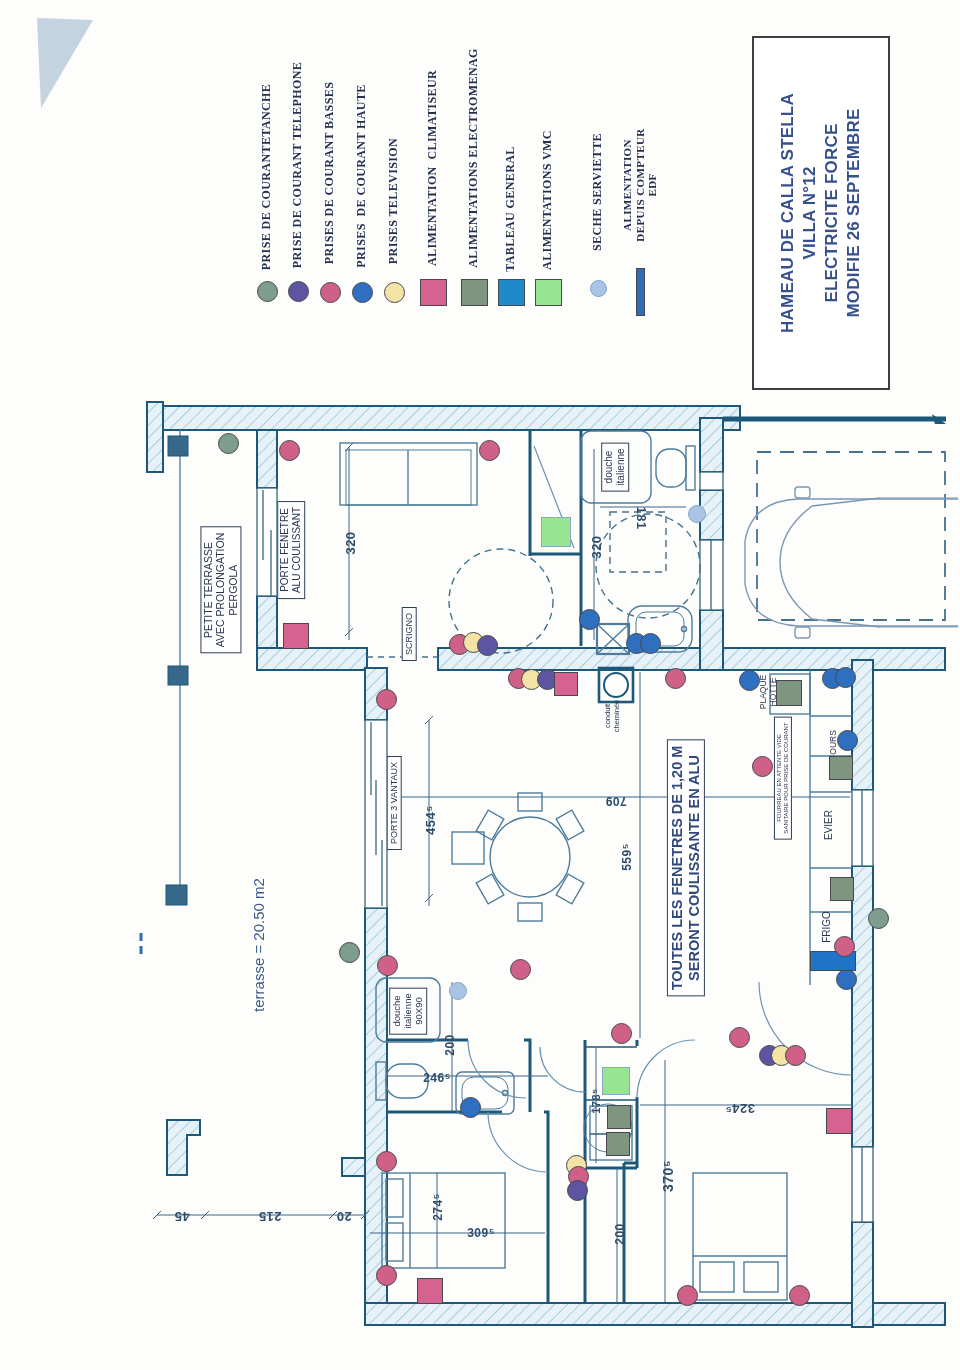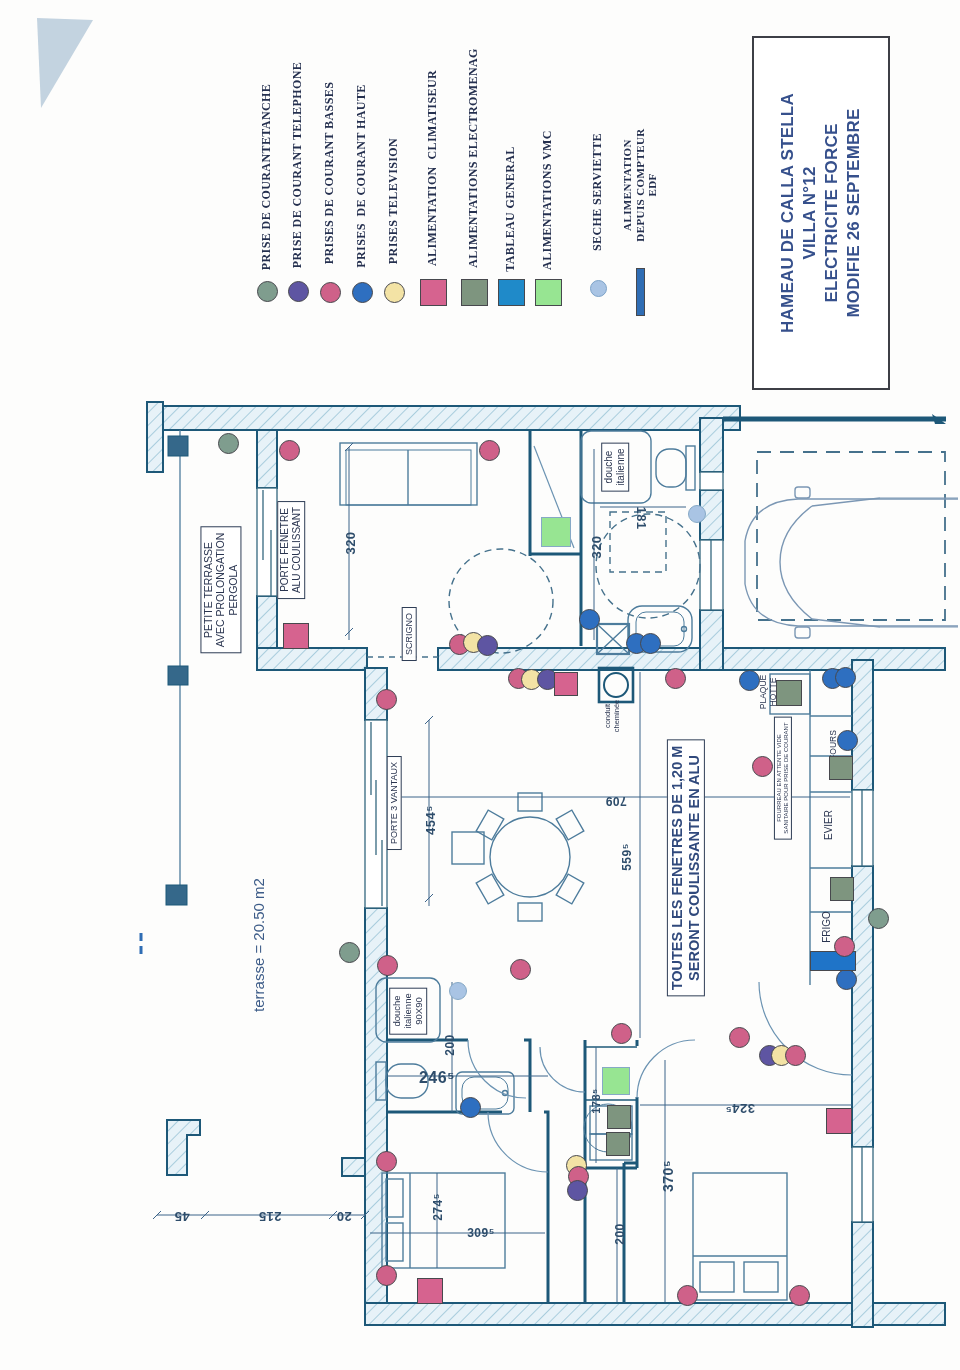--- a/index.html
+++ b/index.html
@@ -262,21 +262,21 @@
 SANITAIRE POUR PRISE DE COURANT</div>
       <div class="plabel" style="left: 833px; top: 745px; font-size: 8.5px; transform: translate(-50%, -50%) rotate(-90deg);">FOURS</div>
       <div class="plabel" style="left: 829px; top: 825px; font-size: 10px; transform: translate(-50%, -50%) rotate(-90deg);">EVIER</div>
       <div class="plabel" style="left: 827px; top: 927px; font-size: 10px; transform: translate(-50%, -50%) rotate(-90deg);">FRIGO</div>
       <div class="plabel dim" style="left: 616px; top: 801px; font-size: 12px; transform: translate(-50%, -50%) rotate(180deg);">709</div>
       <div class="plabel dim" style="left: 627px; top: 857px; font-size: 12px; transform: translate(-50%, -50%) rotate(-90deg);">559⁵</div>
       <div class="plabel boxed" style="left: 408px; top: 1011px; font-size: 9.5px; transform: translate(-50%, -50%) rotate(-90deg);">douche
 italienne
 90X90</div>
       <div class="plabel dim" style="left: 450px; top: 1045px; font-size: 12px; transform: translate(-50%, -50%) rotate(-90deg);">200</div>
-      <div class="plabel dim" style="left: 437px; top: 1078px; font-size: 16px; transform: translate(-50%, -50%) rotate(0deg);">246⁵</div>
+      <div class="plabel dim" style="left: 437px; top: 1078px; font-size: 12px; transform: translate(-50%, -50%) rotate(0deg);">246⁵</div>
       <div class="plabel dim" style="left: 438px; top: 1207px; font-size: 12px; transform: translate(-50%, -50%) rotate(-90deg);">274⁵</div>
       <div class="plabel dim" style="left: 481px; top: 1233px; font-size: 12px; transform: translate(-50%, -50%) rotate(0deg);">309⁵</div>
       <div class="plabel dim" style="left: 182px; top: 1216px; font-size: 13px; transform: translate(-50%, -50%) rotate(180deg);">45</div>
       <div class="plabel dim" style="left: 270px; top: 1216px; font-size: 13px; transform: translate(-50%, -50%) rotate(180deg);">215</div>
       <div class="plabel dim" style="left: 344px; top: 1216px; font-size: 13px; transform: translate(-50%, -50%) rotate(180deg);">20</div>
       <div class="plabel dim" style="left: 596px; top: 1101px; font-size: 11px; transform: translate(-50%, -50%) rotate(-90deg);">178⁵</div>
       <div class="plabel dim" style="left: 668px; top: 1176px; font-size: 14px; transform: translate(-50%, -50%) rotate(-90deg);">370⁵</div>
       <div class="plabel dim" style="left: 740px; top: 1108px; font-size: 13px; transform: translate(-50%, -50%) rotate(180deg);">324⁵</div>
       <div class="plabel dim" style="left: 620px; top: 1234px; font-size: 12px; transform: translate(-50%, -50%) rotate(-90deg);">200</div>
       <div class="sym round" style="left: 217.5px; top: 432.5px; width: 21px; height: 21px; background: rgb(127, 157, 142);"></div>

